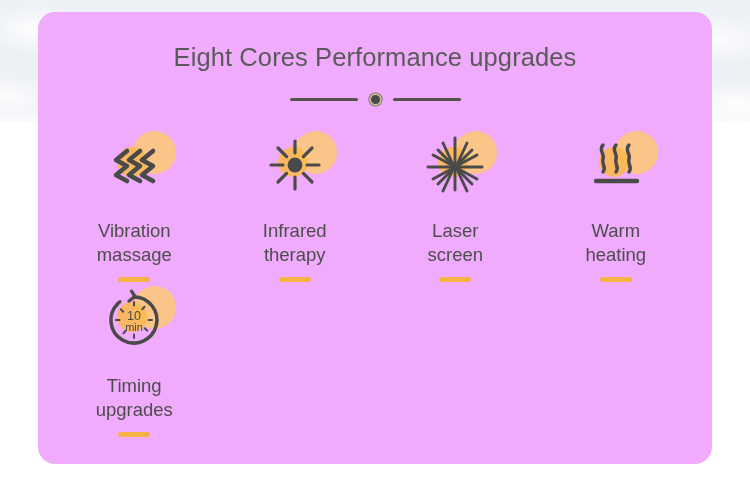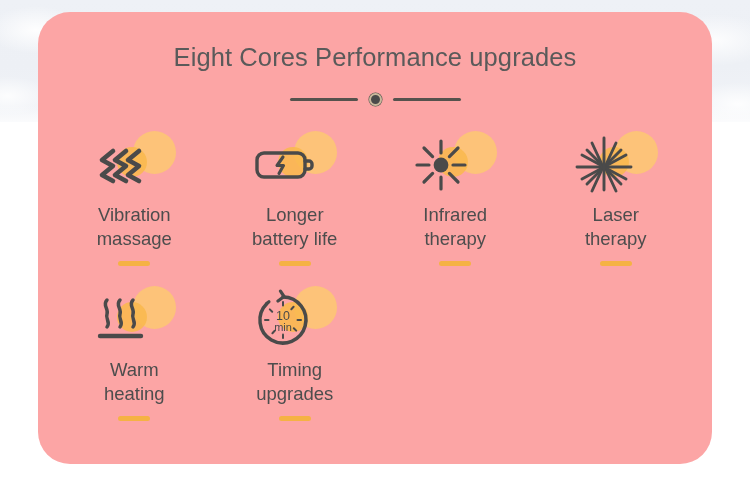--- a/index.html
+++ b/index.html
@@ -41,22 +41,22 @@
     background: linear-gradient(180deg, rgba(240,242,247,0) 0%, #ffffff 85%);
   }
 
   
   #feature-card {
     position: absolute;
     left: 38px;
     top: 12px;
     width: 674px;
     height: 452px;
-    background: #fca5a5;
-    border-radius: 32px;
+    background: #f0abfc;
+    border-radius: 17px;
   }
 
   
   .card-title {
     text-align: center;
     color: #5a5a5a;
     font-size: 25.5px;
     font-weight: 400;
     letter-spacing: 0.1px;
     padding-top: 30px;
@@ -99,20 +99,21 @@
     flex-direction: column;
     align-items: center;
   }
 
   .icon-wrap {
     position: relative;
     width: 86px;
     height: 72px;
     display: flex;
     align-items: center;
+    justify-content: center;
   }
   .blob-big {
     position: absolute;
     width: 43px; height: 43px;
     border-radius: 50%;
     background: #fcc96f;
     opacity: 0.82;
     left: 42px; top: 2px;
   }
   .blob-small {
@@ -122,21 +123,21 @@
     background: #f9b84d;
     opacity: 0.88;
     left: 26px; top: 18px;
   }
   .icon-svg {
     position: relative;
     z-index: 2;
   }
 
   .feature-label {
-    margin-top: 2px;
+    margin-top: 18px;
     text-align: center;
     color: #4d4d4d;
     font-size: 18.5px;
     line-height: 1.32;
     font-weight: 400;
     white-space: pre-line;
   }
 
   .label-underline {
     margin-top: 10px;
@@ -178,36 +179,20 @@
           </g>
         </svg>
       </div>
       <div class="feature-label">Vibration
 massage</div>
       <div class="label-underline"></div>
     </div>
 
 
 
-    <div class="feature-cell">
-      <div class="icon-wrap">
-        <span class="blob-big"></span>
-        <span class="blob-small"></span>
-        <svg class="icon-svg" width="68" height="58" viewBox="0 0 68 58">
-          <g fill="none" stroke="#4a4a4a" stroke-width="3.4" stroke-linecap="round" stroke-linejoin="round">
-            <rect x="5" y="17" width="48" height="24" rx="7"></rect>
-            <path d="M53 25 L57 25 a3 3 0 0 1 3 3 L60 30 a3 3 0 0 1 -3 3 L53 33"></path>
-            <path d="M31 21 L25 29.5 L31.5 29.5 L27 37.5" stroke-width="3.1"></path>
-          </g>
-        </svg>
-      </div>
-      <div class="feature-label">Longer
-battery life</div>
-      <div class="label-underline"></div>
-    </div>
 
     <div class="feature-cell">
       <div class="icon-wrap">
         <span class="blob-big"></span>
         <span class="blob-small"></span>
         <svg class="icon-svg" width="58" height="58" viewBox="0 0 58 58">
           <circle cx="29" cy="29" r="7.4" fill="#4a4a4a"></circle>
           <g stroke="#4a4a4a" stroke-width="3.2" stroke-linecap="round">
             <line x1="29" y1="5" x2="29" y2="17"></line>
             <line x1="29" y1="41" x2="29" y2="53"></line>
@@ -245,21 +230,21 @@
             <line x1="9" y1="19" x2="27.5" y2="29"></line>
             <line x1="53" y1="19" x2="34.5" y2="29"></line>
             <line x1="9" y1="43" x2="27.5" y2="33"></line>
             <line x1="53" y1="43" x2="34.5" y2="33"></line>
             <line x1="19" y1="55" x2="28.5" y2="34.5"></line>
             <line x1="43" y1="55" x2="33.5" y2="34.5"></line>
           </g>
         </svg>
       </div>
       <div class="feature-label">Laser
-therapy</div>
+screen</div>
       <div class="label-underline"></div>
     </div>
 
     <div class="feature-cell">
       <div class="icon-wrap">
         <span class="blob-big"></span>
         <span class="blob-small"></span>
         <svg class="icon-svg" width="58" height="58" viewBox="0 0 58 58">
           <g fill="none" stroke="#4a4a4a" stroke-width="3.5" stroke-linecap="round" stroke-linejoin="round">
             <path d="M16 9 c-5 5 2 9 0 14 c-2 5 4 8 0 13"></path>

